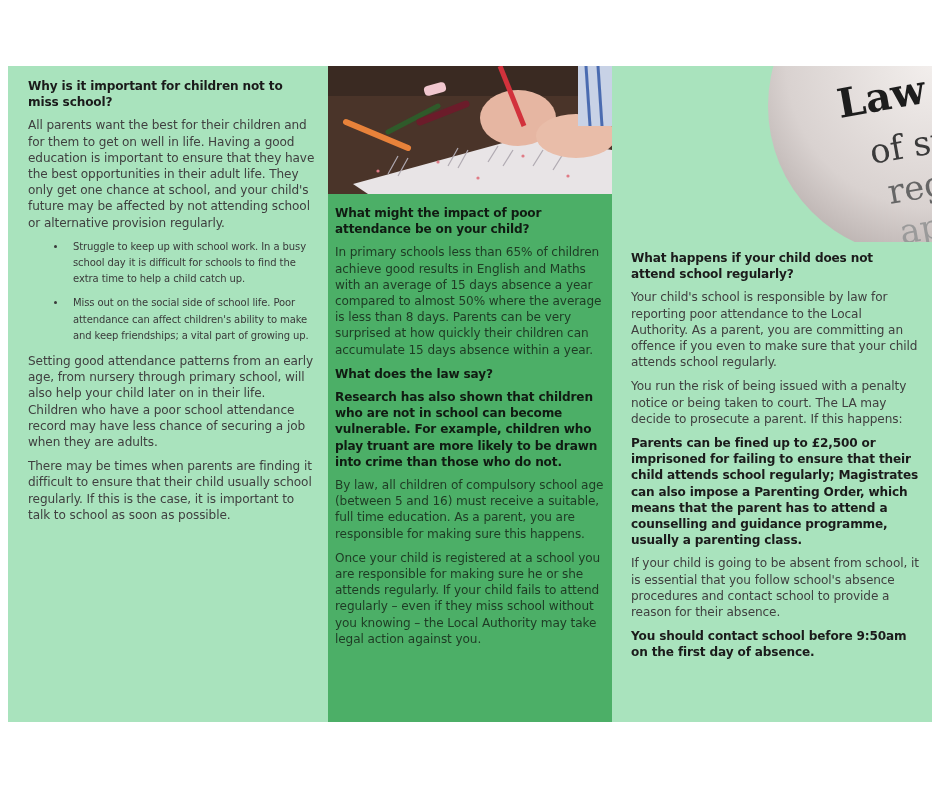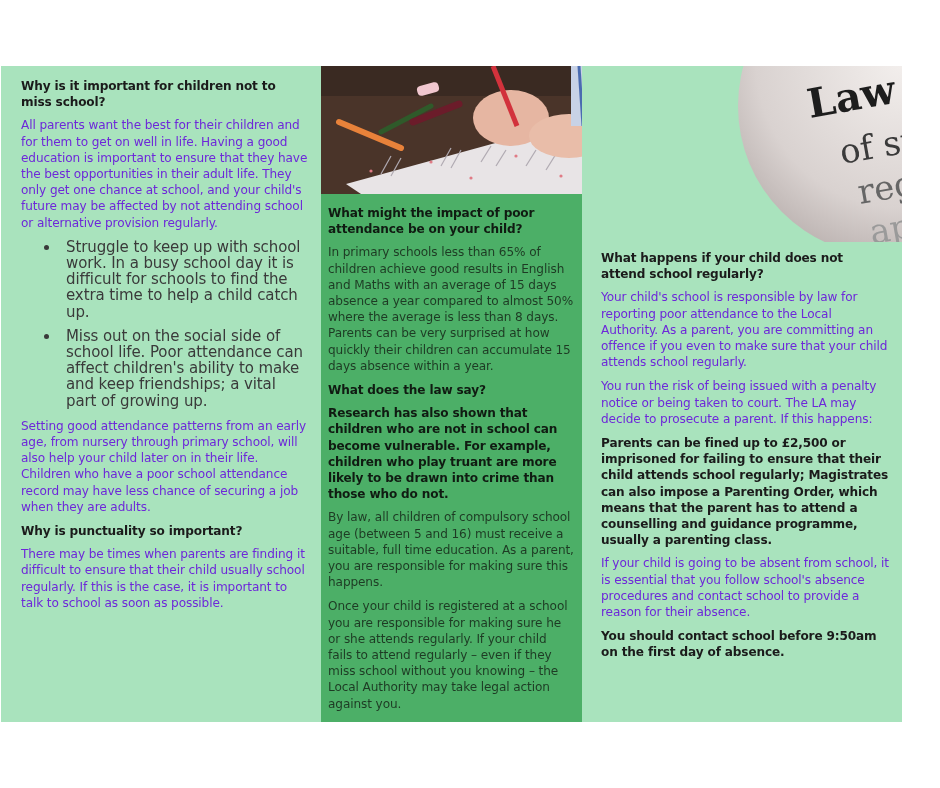--- a/index.html
+++ b/index.html
@@ -1,49 +1,48 @@
 <!DOCTYPE html>
 <html><head>
 <meta charset="utf-8">
 <style>
   html, body { margin:0; padding:0; background:#ffffff; }
   body { width:940px; height:788px; position:relative; overflow:hidden;
          font-family:"DejaVu Sans", sans-serif; color:#2b2b2b; }
-  .leaflet { position:absolute; left:1px; top:66px; width:924px; height:656px; display:flex; }
+  .leaflet { position:absolute; left:8px; top:66px; width:924px; height:656px; display:flex; }
   .panel { position:relative; height:100%; box-sizing:border-box; }
   .p-left { width:320px; background:#a9e3bd; padding:10px 12px 0 20px; }
-  .p-mid { width:261px; background:#4caf67; }
+  .p-mid { width:284px; background:#4caf67; }
   .p-right { width:320px; background:#a9e3bd; }
-  .txt { font-size:12.1px; line-height:16.2px; color:#6d28d9; margin:0 0 8px 0; letter-spacing:-0.1px; }
+  .txt { font-size:12.1px; line-height:16.2px; color:#404040; margin:0 0 8px 0; letter-spacing:-0.1px; }
   .h { font-weight:bold; color:#1b1b1b; font-size:12.1px; line-height:16.2px; margin:0 0 7px 0; letter-spacing:-0.15px; }
   .p-mid .txt { color:#1e3b24; }
   .p-mid .h { color:#101b12; }
   .p-left .h:first-child { margin-top:2px; }
   ul { margin:0 0 9px 0; padding-left:39px; }
-  li { font-size:15px; line-height:16.2px; color:#3a3a3a; margin-bottom:8px; padding-left:6px; letter-spacing:-0.1px; }
+  li { font-size:10px; line-height:16.2px; color:#3a3a3a; margin-bottom:8px; padding-left:6px; letter-spacing:-0.1px; }
   .photo { width:284px; height:128px; position:relative; overflow:hidden;
            background:linear-gradient(160deg,#3a2a22 0%,#5b3e30 40%,#6e4a38 70%,#4a3328 100%); }
   .mid-body { padding:11px 8px 0 7px; }
   .law-img { position:absolute; right:0; top:0; width:210px; height:176px; overflow:hidden; }
   .right-body { position:absolute; left:19px; top:184px; width:290px; }
 </style>
 </head>
 <body>
 
 <div class="leaflet">
 
   <div class="panel p-left">
     <p class="h">Why is it important for children not to miss school?</p>
     <p class="txt">All parents want the best for their children and for them to get on well in life. Having a good education is important to ensure that they have the best opportunities in their adult life. They only get one chance at school, and your child's future may be affected by not attending school or alternative provision regularly.</p>
     <ul>
       <li>Struggle to keep up with school work. In a busy school day it is difficult for schools to find the extra time to help a child catch up.</li>
       <li>Miss out on the social side of school life. Poor attendance can affect children's ability to make and keep friendships; a vital part of growing up.</li>
     </ul>
     <p class="txt">Setting good attendance patterns from an early age, from nursery through primary school, will also help your child later on in their life. Children who have a poor school attendance record may have less chance of securing a job when they are adults.</p>
-    <p class="h">Why is punctuality so important?</p>
     <p class="txt">There may be times when parents are finding it difficult to ensure that their child usually school regularly. If this is the case, it is important to talk to school as soon as possible.</p>
   </div>
 
   <div class="panel p-mid">
     <div class="photo">
       <svg width="284" height="128" viewBox="0 0 284 128">
         <rect x="0" y="0" width="284" height="128" fill="#4a3429"></rect>
         <rect x="0" y="0" width="284" height="30" fill="#3a2a22"></rect>
         <polygon points="25,118 200,70 284,84 284,128 40,128" fill="#e8e4e6"></polygon>
         <g stroke="#b0aab2" stroke-width="1.2">

